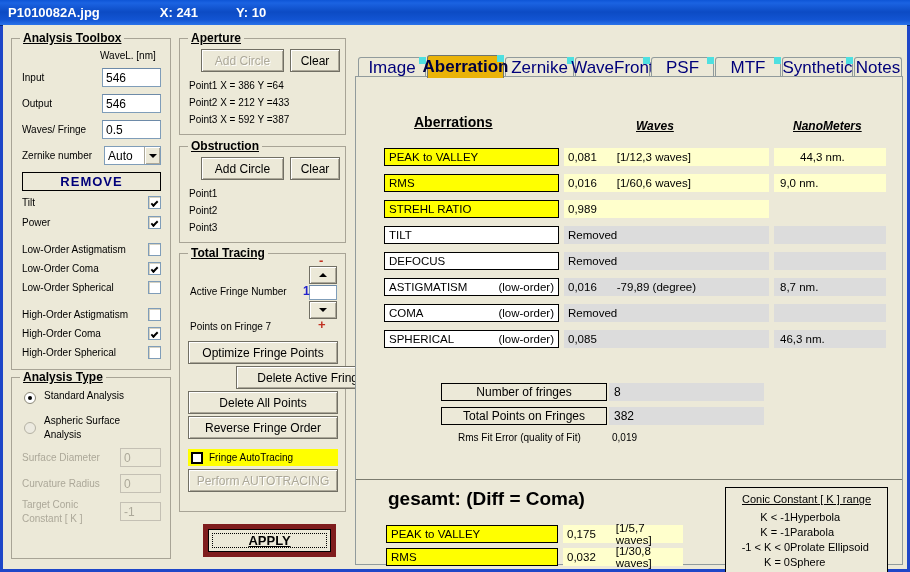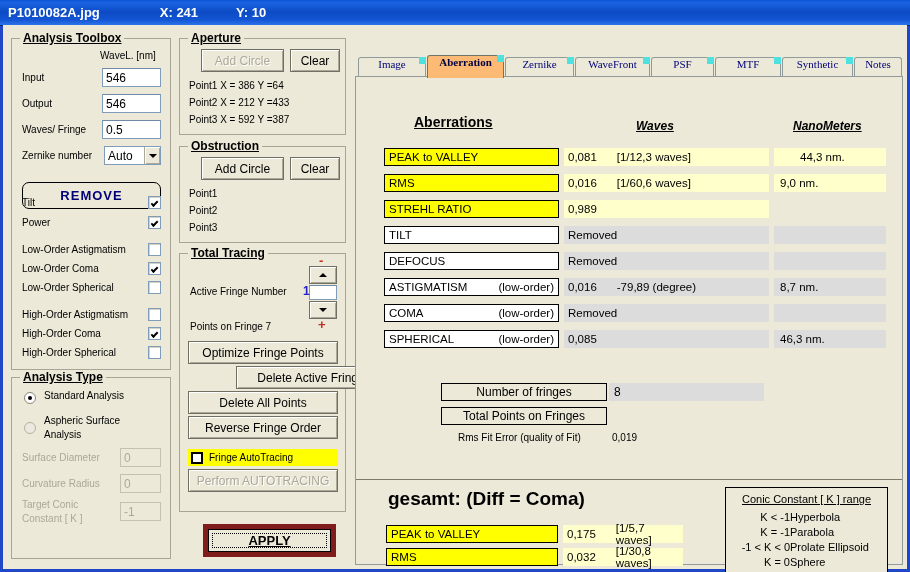--- a/index.html
+++ b/index.html
@@ -127,28 +127,27 @@
   .tabpanel{
     position:absolute;left:352px;top:30px;width:548px;height:510px;
     box-sizing:border-box;
   }
   .tabstrip{position:absolute;left:0;top:0;width:548px;height:22px;}
   .tab{
     position:absolute;top:2px;height:20px;box-sizing:border-box;
     background:#ece9d8;
     border:1px solid #919b9c;border-bottom:none;
     border-top-left-radius:3px;border-top-right-radius:3px;
-    font-size:11px;color:#00007a;
-    display:flex;align-items:flex-start;justify-content:center;
+    font-size:17px;color:#00007a;
+    display:flex;align-items:center;justify-content:center;
     cursor:default;
-    font-family:Liberation Serif, serif;
   }
   .tab.active{
     top:0;height:23px;font-weight:bold;color:#000040;
-    background:#fdba74;z-index:5;border-color:#6d756f;
+    background:#eab308;z-index:5;border-color:#6d756f;
   }
   .tab .nib{
     position:absolute;right:-1px;top:-1px;width:7px;height:7px;
     background:#4fe0e0;
   }
   .tabbody{
     position:absolute;left:0;top:21px;width:548px;height:489px;
     box-sizing:border-box;background:#ece9d8;
     border:1px solid #919b9c;
   }
@@ -237,21 +236,21 @@
       <div class="tbox" style="left:90px;top:81px;width:59px;height:19px;">0.5</div>
 
       <div class="lbl" style="position:absolute;left:10px;top:111px;">Zernike number</div>
       <div class="combo" style="left:92px;top:107px;width:57px;height:19px;">
         <span class="cv">Auto</span>
         <span class="carrow">
             <span class="tri-d"></span>
           </span>
       </div>
 
-      <div class="removebar" style="left:10px;top:143px;width:139px;height:27px;border-radius:7px;">REMOVE</div>
+      <div class="removebar" style="left:10px;top:133px;width:139px;height:19px;">REMOVE</div>
 
       <div class="lbl" style="position:absolute;left:10px;top:158px;">Tilt</div>
       <div class="chk on" style="left:136px;top:157px;"></div>
 
       <div class="lbl" style="position:absolute;left:10px;top:178px;">Power</div>
       <div class="chk on" style="left:136px;top:177px;"></div>
 
       <div class="lbl" style="position:absolute;left:10px;top:205px;">Low-Order  Astigmatism</div>
       <div class="chk" style="left:136px;top:204px;"></div>
 
@@ -463,20 +462,21 @@
         <div class="valbox gray" style="left:208px;top:253px;width:205px;">
           <span>0,085</span>
           <span class="v2"></span>
         </div>
         <div class="nmbox gray" style="left:418px;top:253px;width:112px;">46,3  nm.</div>
 
         <div class="sumlabel" style="left:85px;top:306px;width:166px;">Number of fringes</div>
         <div class="sumval" style="left:253px;top:306px;width:155px;">8</div>
 
         <div class="sumlabel" style="left:85px;top:330px;width:166px;">Total  Points on Fringes</div>
+        <div class="sumval" style="left:253px;top:330px;width:155px;">382</div>
 
         <div class="lbl" style="position:absolute;left:102px;top:355px;">Rms Fit Error (quality of Fit)</div>
         <div class="lbl" style="position:absolute;left:256px;top:355px;">0,019</div>
 
         <div class="gesamt">
           <div class="gesamt-title">gesamt:  (Diff = Coma)</div>
 
           <div class="namebox hl" style="left:30px;top:45px;width:172px;">PEAK to VALLEY</div>
           <div class="valbox" style="left:207px;top:45px;width:120px;">
             <span>0,175</span>

